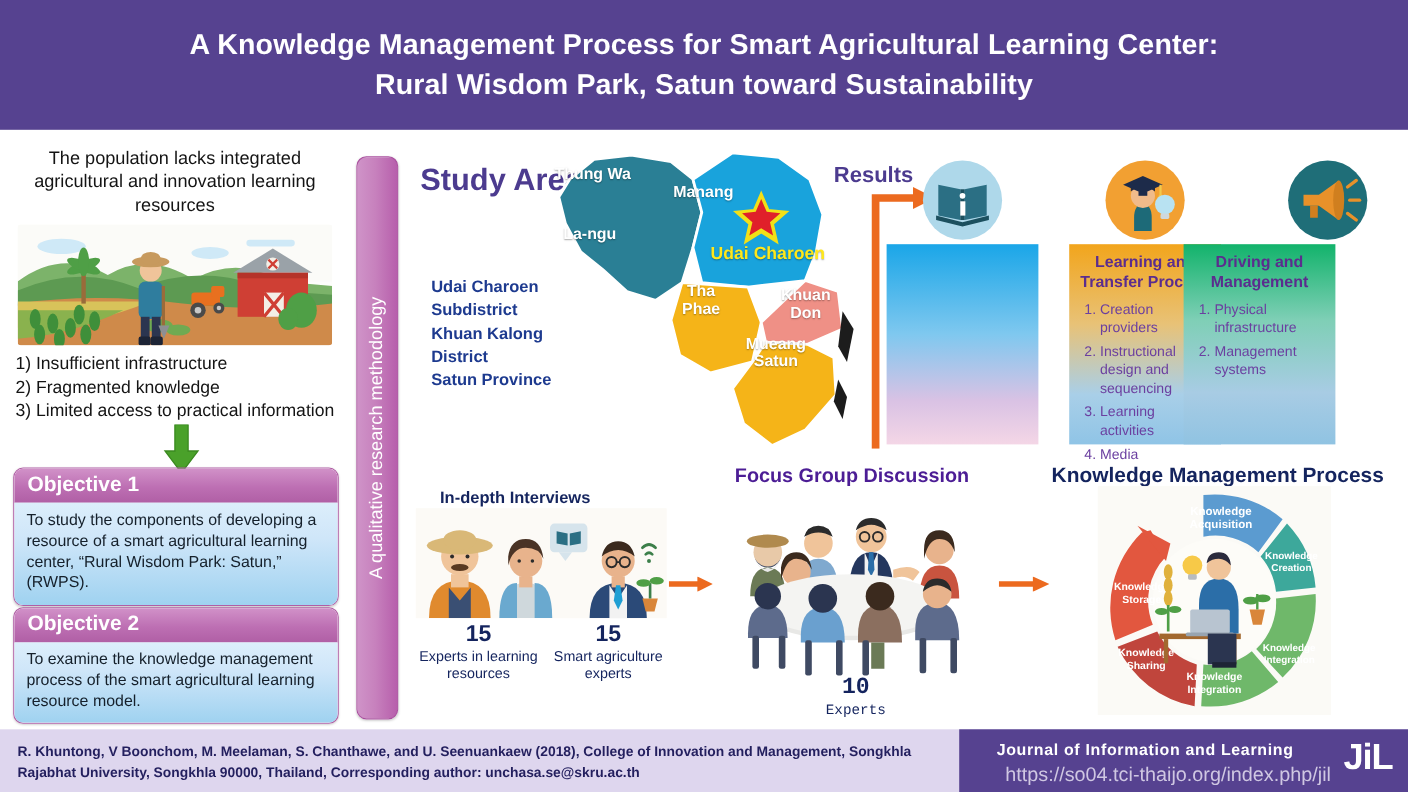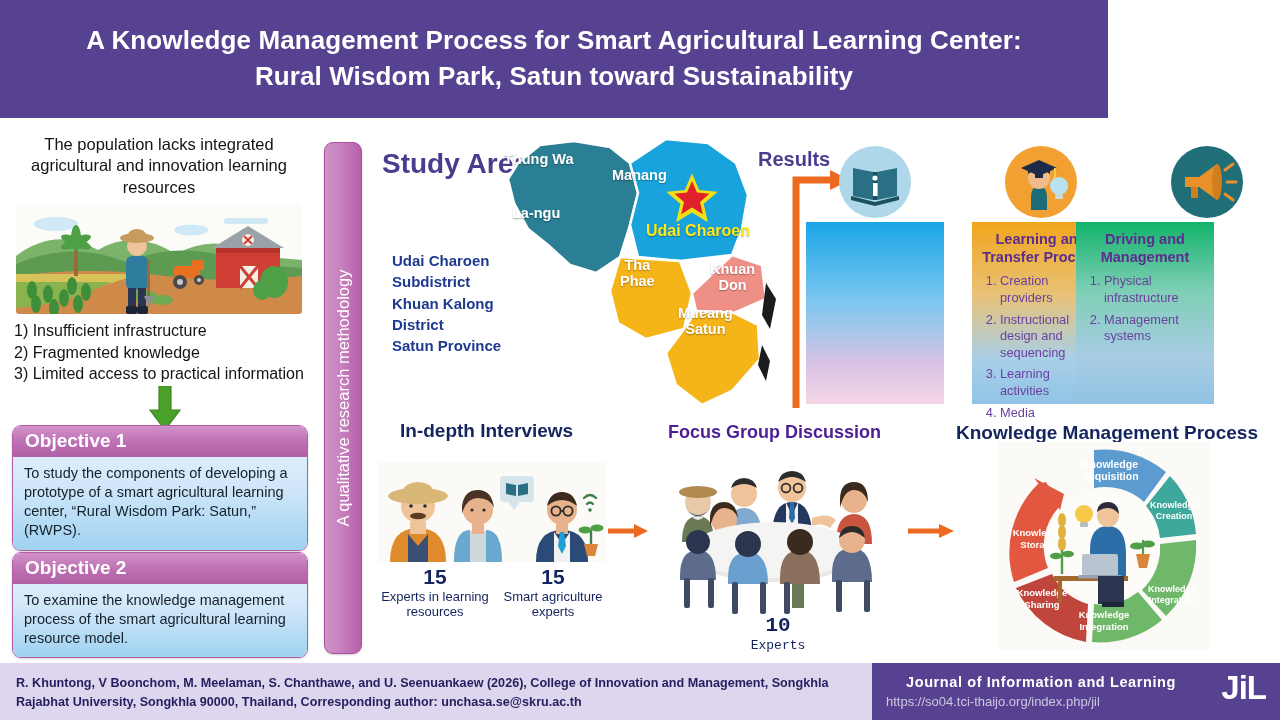--- a/index.html
+++ b/index.html
@@ -8,21 +8,21 @@
   body {
     font-family: "Liberation Sans", sans-serif;
     background: #ffffff;
     position: relative;
     overflow: hidden;
   }
   .page { position: relative; width: 1280px; height: 720px; }
 
   
   .header {
-    position: absolute; left: 0; top: 0; width: 1108px; height: 118px;
+    position: absolute; left: 0; top: 0; width: 1280px; height: 118px;
     background: #564290;
     display: flex; flex-direction: column;
     align-items: center; justify-content: center;
   }
   .header-line {
     color: #ffffff; font-weight: bold; font-size: 26px;
     letter-spacing: 0.1px; line-height: 1.38; text-align: center;
     white-space: nowrap;
   }
 
@@ -79,21 +79,21 @@
   .method-bar span {
     position: absolute; left: 50%; top: 50%;
     transform: translate(-50%,-50%) rotate(-90deg);
     white-space: nowrap; color: #ffffff;
     font-size: 16.5px; font-weight: 500;
   }
 
   
   .h-study   { position: absolute; left: 382px; top: 148px; font-size: 28px; font-weight: bold; color: #4c3b8f; }
   .h-results { position: absolute; left: 758px; top: 148px; font-size: 20px; font-weight: bold; color: #4c3b8f; }
-  .h-interviews { position: absolute; left: 400px; top: 420px; font-size: 19px; font-weight: bold; color: #14245e; }
+  .h-interviews { position: absolute; left: 400px; top: 444px; font-size: 15px; font-weight: bold; color: #14245e; }
   .h-focus   { position: absolute; left: 668px; top: 422px; font-size: 18px; font-weight: bold; color: #4c1d95; }
   .h-kmp     { position: absolute; left: 956px; top: 422px; font-size: 19px; font-weight: bold; color: #14245e; }
 
   
   .map-wrap { position: absolute; left: 470px; top: 133px; width: 330px; height: 282px; }
   .map-label {
     position: absolute; font-weight: bold; color: #ffffff;
     font-size: 14.5px; line-height: 1.12; text-align: center;
     text-shadow: 0 1px 1.5px rgba(0,0,0,0.35);
     pointer-events: none; white-space: pre-line;
@@ -162,22 +162,22 @@
   .footer-journal {
     position: absolute; left: 872px; top: 0; width: 408px; height: 57px;
     background: #564290;
   }
   .fj-name {
     position: absolute; left: 14px; top: 11px; width: 310px;
     text-align: center; color: #ffffff; font-weight: bold;
     font-size: 14.5px; letter-spacing: 0.6px;
   }
   .fj-url {
-    position: absolute; left: 14px; top: 31px; width: 310px;
-    text-align: left; color: #cfc7e2; font-size: 13px;
+    position: absolute; left: 28px; top: 31px; width: 310px;
+    text-align: right; color: #cfc7e2; font-size: 18px;
   }
   .fj-logo {
     position: absolute; right: 14px; top: 6px;
     color: #ffffff; font-weight: bold; font-size: 33px;
     letter-spacing: -1px; font-family: "Liberation Sans", sans-serif;
   }
 </style>
 </head>
 <body>
 
@@ -265,21 +265,21 @@
   </div>
 
   <div class="down-arrow">
     <svg width="34" height="46" viewBox="0 0 34 46" aria-hidden="true">
       <path d="M11 0 L23 0 L23 24 L32 24 L17 44 L2 24 L11 24 Z" fill="#4aa12a" stroke="#3b8a20" stroke-width="1.2"></path>
     </svg>
   </div>
 
   <div class="obj-card" id="obj1">
     <div class="obj-head">Objective 1</div>
-    <div class="obj-body">To study the components of developing a prototype of a smart agricultural learning center, “Rural Wisdom Park: Satun,” (RWPS).</div>
+    <div class="obj-body">To study the components of developing a resource of a smart agricultural learning center, “Rural Wisdom Park: Satun,” (RWPS).</div>
   </div>
   <div class="obj-card" id="obj2">
     <div class="obj-head">Objective 2</div>
     <div class="obj-body">To examine the knowledge management process of the smart agricultural learning resource model.</div>
   </div>
 
   <div class="method-bar">
     <span>A qualitative research methodology</span>
   </div>
 
@@ -587,21 +587,21 @@
         <rect x="104" y="160" width="22" height="5" fill="#1d2435"></rect>
         <path d="M138 112 L152 112 L149 126 L141 126 Z" fill="#d9863a"></path>
         <ellipse cx="139" cy="104" rx="7" ry="3.6" fill="#4f9f46"></ellipse>
         <ellipse cx="150" cy="102" rx="7" ry="3.6" fill="#4f9f46"></ellipse>
         <path d="M145 112 L145 98" stroke="#4f9f46" stroke-width="2.2"></path>
       </g>
     </svg>
   </div>
 
   <div class="footer">
-    <div class="footer-cite">R. Khuntong, V Boonchom, M. Meelaman, S. Chanthawe, and U. Seenuankaew (2026), College of Innovation and Management, Songkhla Rajabhat University, Songkhla 90000, Thailand, Corresponding author: unchasa.se@skru.ac.th</div>
+    <div class="footer-cite">R. Khuntong, V Boonchom, M. Meelaman, S. Chanthawe, and U. Seenuankaew (2018), College of Innovation and Management, Songkhla Rajabhat University, Songkhla 90000, Thailand, Corresponding author: unchasa.se@skru.ac.th</div>
     <div class="footer-journal">
       <div class="fj-name">Journal of Information and Learning</div>
       <div class="fj-url">https://so04.tci-thaijo.org/index.php/jil</div>
       <div class="fj-logo">JiL</div>
     </div>
   </div>
 
 </div>
 
 </body></html>

